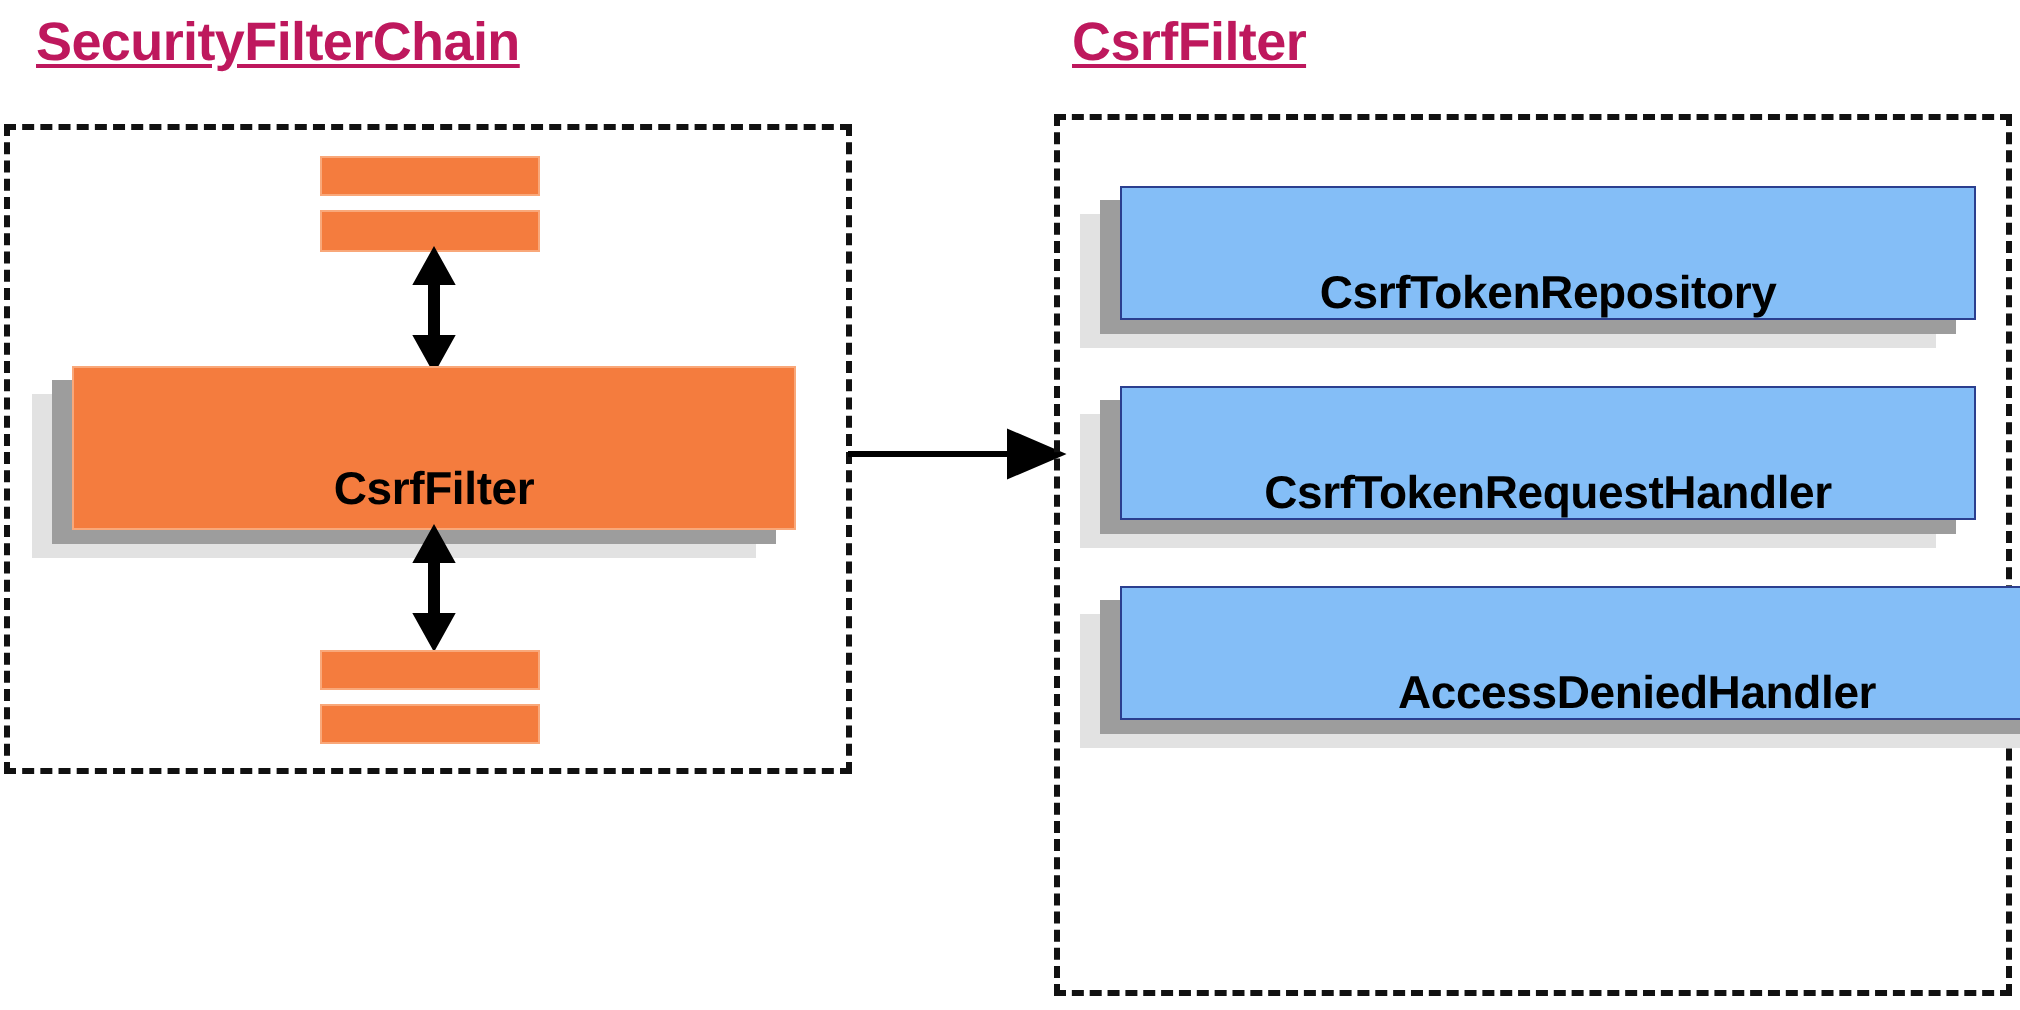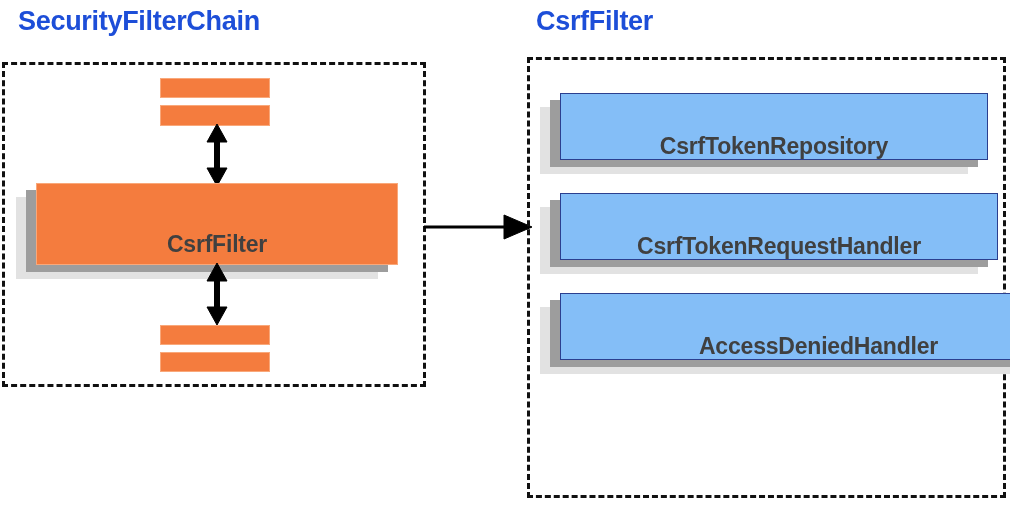--- a/index.html
+++ b/index.html
@@ -19,23 +19,24 @@
     overflow: hidden;
   }
 
   
   .panel-title {
     position: absolute;
     font-family: "Liberation Sans", sans-serif;
     font-weight: bold;
     font-size: 27px;
     line-height: 1;
-    color: #1d4ed8;
+    color: #be185d;
     white-space: nowrap;
     letter-spacing: -0.3px;
+    text-decoration: underline;
   }
   #title-left  { left: 18px;  top: 8px; }
   #title-right { left: 536px; top: 8px; }
 
   
   .dashed-box {
     position: absolute;
     box-sizing: border-box;
     border: 3px dashed #111111;
     background: transparent;
@@ -67,21 +68,21 @@
   }
   .card .face {
     display: flex;
     align-items: center;
     justify-content: center;
   }
   .card .face span {
     font-family: "Liberation Sans", sans-serif;
     font-weight: bold;
     font-size: 23px;
-    color: #404040;
+    color: #000000;
     white-space: nowrap;
     letter-spacing: -0.2px;
     margin-top: 40px;
   }
 
   
   .card.orange .face {
     background: #f47c3e;
     border: 1px solid #f9a87a;
   }
@@ -112,21 +113,21 @@
 
   
   #bar-top-1    { left: 160px; top: 78px;  width: 110px; height: 20px; }
   #bar-top-2    { left: 160px; top: 105px; width: 110px; height: 21px; }
   #bar-bottom-1 { left: 160px; top: 325px; width: 110px; height: 20px; }
   #bar-bottom-2 { left: 160px; top: 352px; width: 110px; height: 20px; }
 
   #card-csrffilter { left: 36px; top: 183px; width: 362px; height: 82px; }
 
   #card-repo     { left: 560px; top: 93px;  width: 428px; height: 67px; }
-  #card-handler  { left: 560px; top: 193px; width: 428px; height: 67px; padding-left: 10px; }
+  #card-handler  { left: 560px; top: 193px; width: 428px; height: 67px; }
   #card-denied   { left: 560px; top: 293px; width: 517px; height: 67px; }
   #card-matcher  { left: 560px; top: 393px; width: 428px; height: 67px; }
 
   #arrow-up-v    { left: 205px; top: 124px; }
   #arrow-down-v  { left: 205px; top: 263px; }
   #arrow-link    { left: 424px; top: 215px; }
 </style>
 </head>
 <body>
 

